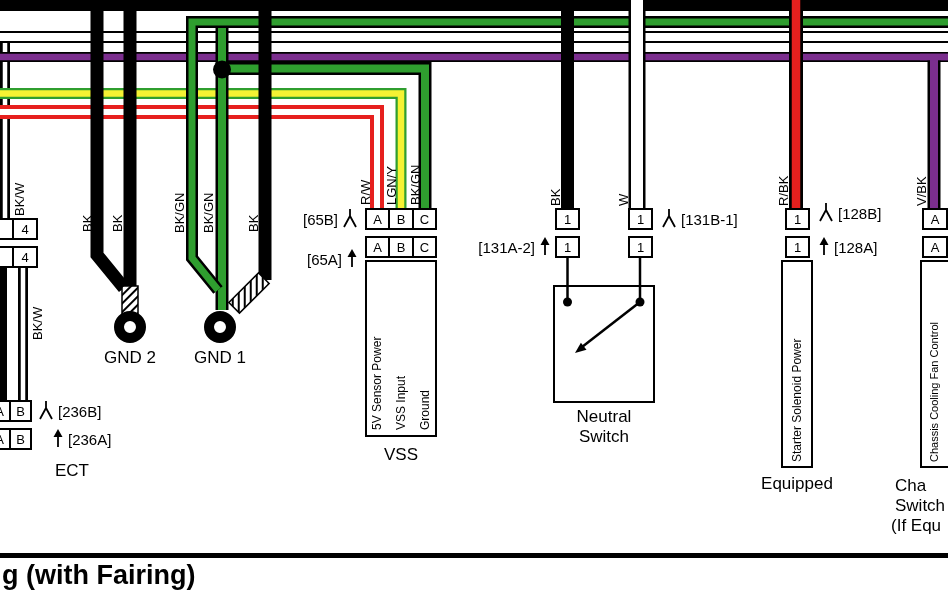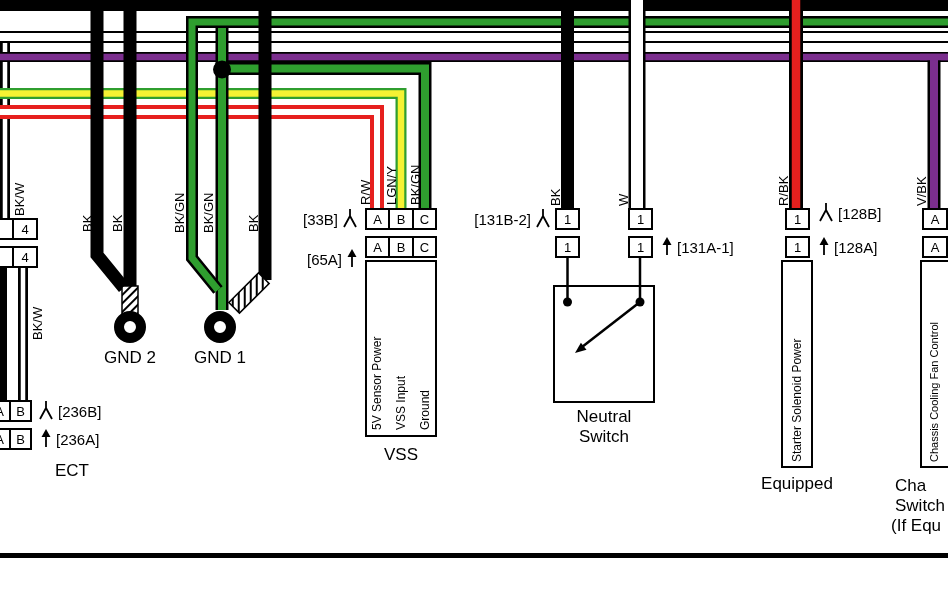--- a/index.html
+++ b/index.html
@@ -164,36 +164,36 @@
     <div class="cell">B</div>
   </div>
   <div class="blabel" style="left:38px;top:400px;width:95px">
     <span class="sym">
       <svg width="16" height="20" viewBox="0 0 16 20">
           <path d="M8,1 V8 M8,8 L2,19 M8,8 L14,19" stroke="#000" stroke-width="1.8" fill="none"></path>
         </svg>
     </span>
     <span>[236B]</span>
   </div>
-  <div class="blabel" style="left:40px;top:428px;width:95px">
+  <div class="blabel" style="left:52px;top:428px;width:95px">
     <span class="sym">
       <svg width="12" height="20" viewBox="0 0 12 20">
           <path d="M6,19 V6" stroke="#000" stroke-width="1.8" fill="none"></path>
           <polygon points="6,1 1.5,9 10.5,9" fill="#000"></polygon>
         </svg>
     </span>
     <span>[236A]</span>
   </div>
   <div class="caption" style="left:22px;top:461px;width:100px">ECT</div>
 
   <div class="caption" style="left:85px;top:348px;width:90px">GND 2</div>
   <div class="caption" style="left:175px;top:348px;width:90px">GND 1</div>
 
   <div class="blabel jend" style="left:280px;top:208px;width:78px">
-    <span>[33B]</span>
+    <span>[65B]</span>
     <span class="sym">
       <svg width="16" height="20" viewBox="0 0 16 20">
           <path d="M8,1 V8 M8,8 L2,19 M8,8 L14,19" stroke="#000" stroke-width="1.8" fill="none"></path>
         </svg>
     </span>
   </div>
   <div class="blabel jend" style="left:280px;top:248px;width:78px">
     <span>[65A]</span>
     <span class="sym">
       <svg width="12" height="20" viewBox="0 0 12 20">
@@ -211,48 +211,48 @@
     <div class="cell">A</div>
     <div class="cell">B</div>
     <div class="cell">C</div>
   </div>
   <div class="body-box" style="left:365px;top:260px;width:72px;height:177px"></div>
   <div class="vtext func" style="left:369px;top:266px;height:164px">5V Sensor Power</div>
   <div class="vtext func" style="left:393px;top:266px;height:164px">VSS Input</div>
   <div class="vtext func" style="left:417px;top:266px;height:164px">Ground</div>
   <div class="caption" style="left:361px;top:445px;width:80px">VSS</div>
 
-  <div class="blabel jend" style="left:443px;top:208px;width:108px">
-    <span>[131B-2]</span>
-    <span class="sym">
-      <svg width="16" height="20" viewBox="0 0 16 20">
-          <path d="M8,1 V8 M8,8 L2,19 M8,8 L14,19" stroke="#000" stroke-width="1.8" fill="none"></path>
+  <div class="blabel jend" style="left:443px;top:236px;width:108px">
+    <span>[131A-2]</span>
+    <span class="sym">
+      <svg width="12" height="20" viewBox="0 0 12 20">
+          <path d="M6,19 V6" stroke="#000" stroke-width="1.8" fill="none"></path>
+          <polygon points="6,1 1.5,9 10.5,9" fill="#000"></polygon>
         </svg>
     </span>
   </div>
   <div class="conn" style="left:555px;top:208px;width:25px;height:22px">
     <div class="cell">1</div>
   </div>
   <div class="conn" style="left:555px;top:236px;width:25px;height:22px">
     <div class="cell">1</div>
   </div>
   <div class="conn" style="left:628px;top:208px;width:25px;height:22px">
     <div class="cell">1</div>
   </div>
   <div class="conn" style="left:628px;top:236px;width:25px;height:22px">
     <div class="cell">1</div>
   </div>
-  <div class="blabel" style="left:661px;top:236px;width:110px">
-    <span class="sym">
-      <svg width="12" height="20" viewBox="0 0 12 20">
-          <path d="M6,19 V6" stroke="#000" stroke-width="1.8" fill="none"></path>
-          <polygon points="6,1 1.5,9 10.5,9" fill="#000"></polygon>
-        </svg>
-    </span>
-    <span>[131A-1]</span>
+  <div class="blabel" style="left:661px;top:208px;width:110px">
+    <span class="sym">
+      <svg width="16" height="20" viewBox="0 0 16 20">
+          <path d="M8,1 V8 M8,8 L2,19 M8,8 L14,19" stroke="#000" stroke-width="1.8" fill="none"></path>
+        </svg>
+    </span>
+    <span>[131B-1]</span>
   </div>
   <div class="body-box" style="left:553px;top:285px;width:102px;height:118px"></div>
   <div class="caption" style="left:554px;top:407px;width:100px">Neutral</div>
   <div class="caption" style="left:554px;top:427px;width:100px">Switch</div>
 
   <div class="conn" style="left:785px;top:208px;width:25px;height:22px">
     <div class="cell">1</div>
   </div>
   <div class="conn" style="left:785px;top:236px;width:25px;height:22px">
     <div class="cell">1</div>
@@ -284,14 +284,15 @@
   <div class="conn" style="left:922px;top:236px;width:26px;height:22px">
     <div class="cell">A</div>
   </div>
   <div class="body-box" style="left:920px;top:260px;width:30px;height:208px"></div>
   <div class="vtext func func-sm" style="left:926px;top:264px;height:198px">Chassis Cooling Fan Control</div>
   <div class="caption" style="left:895px;top:476px">Cha</div>
   <div class="caption" style="left:895px;top:496px">Switch</div>
   <div class="caption" style="left:891px;top:516px">(If Equ</div>
 
   <div class="rule"></div>
+  <div class="title">g (with Fairing)</div>
 
 </div>
 
 </body></html>

